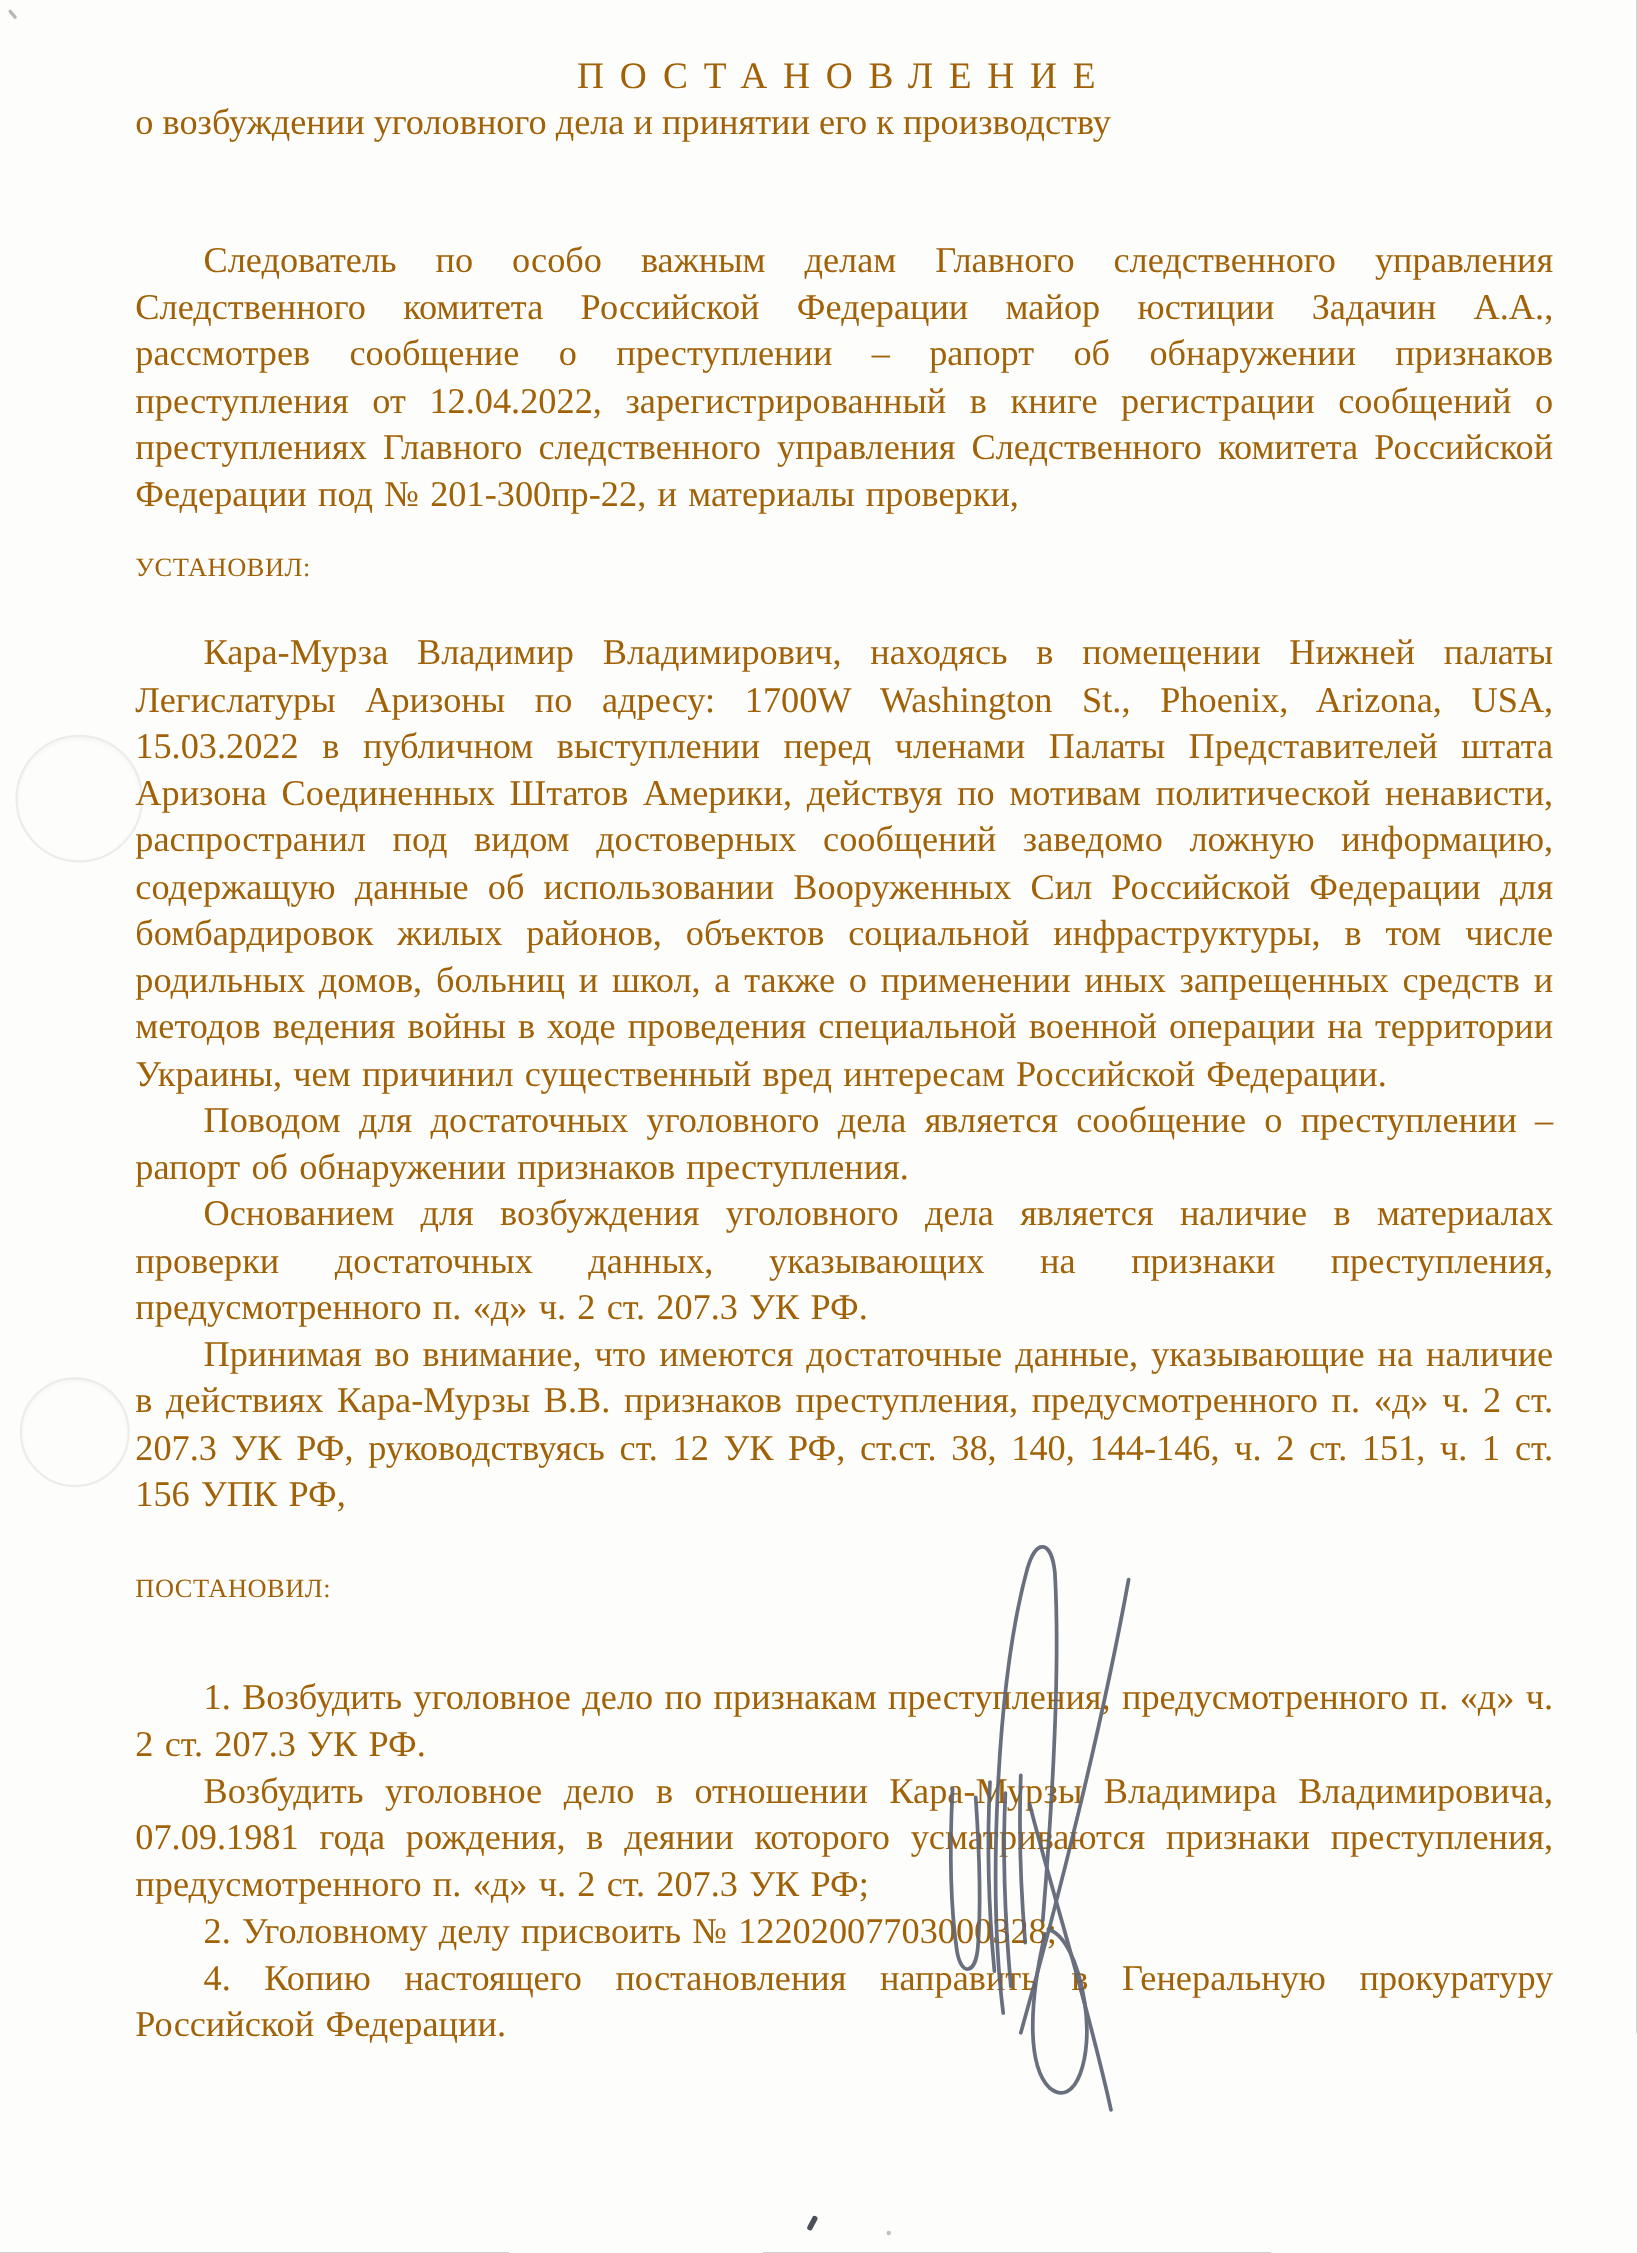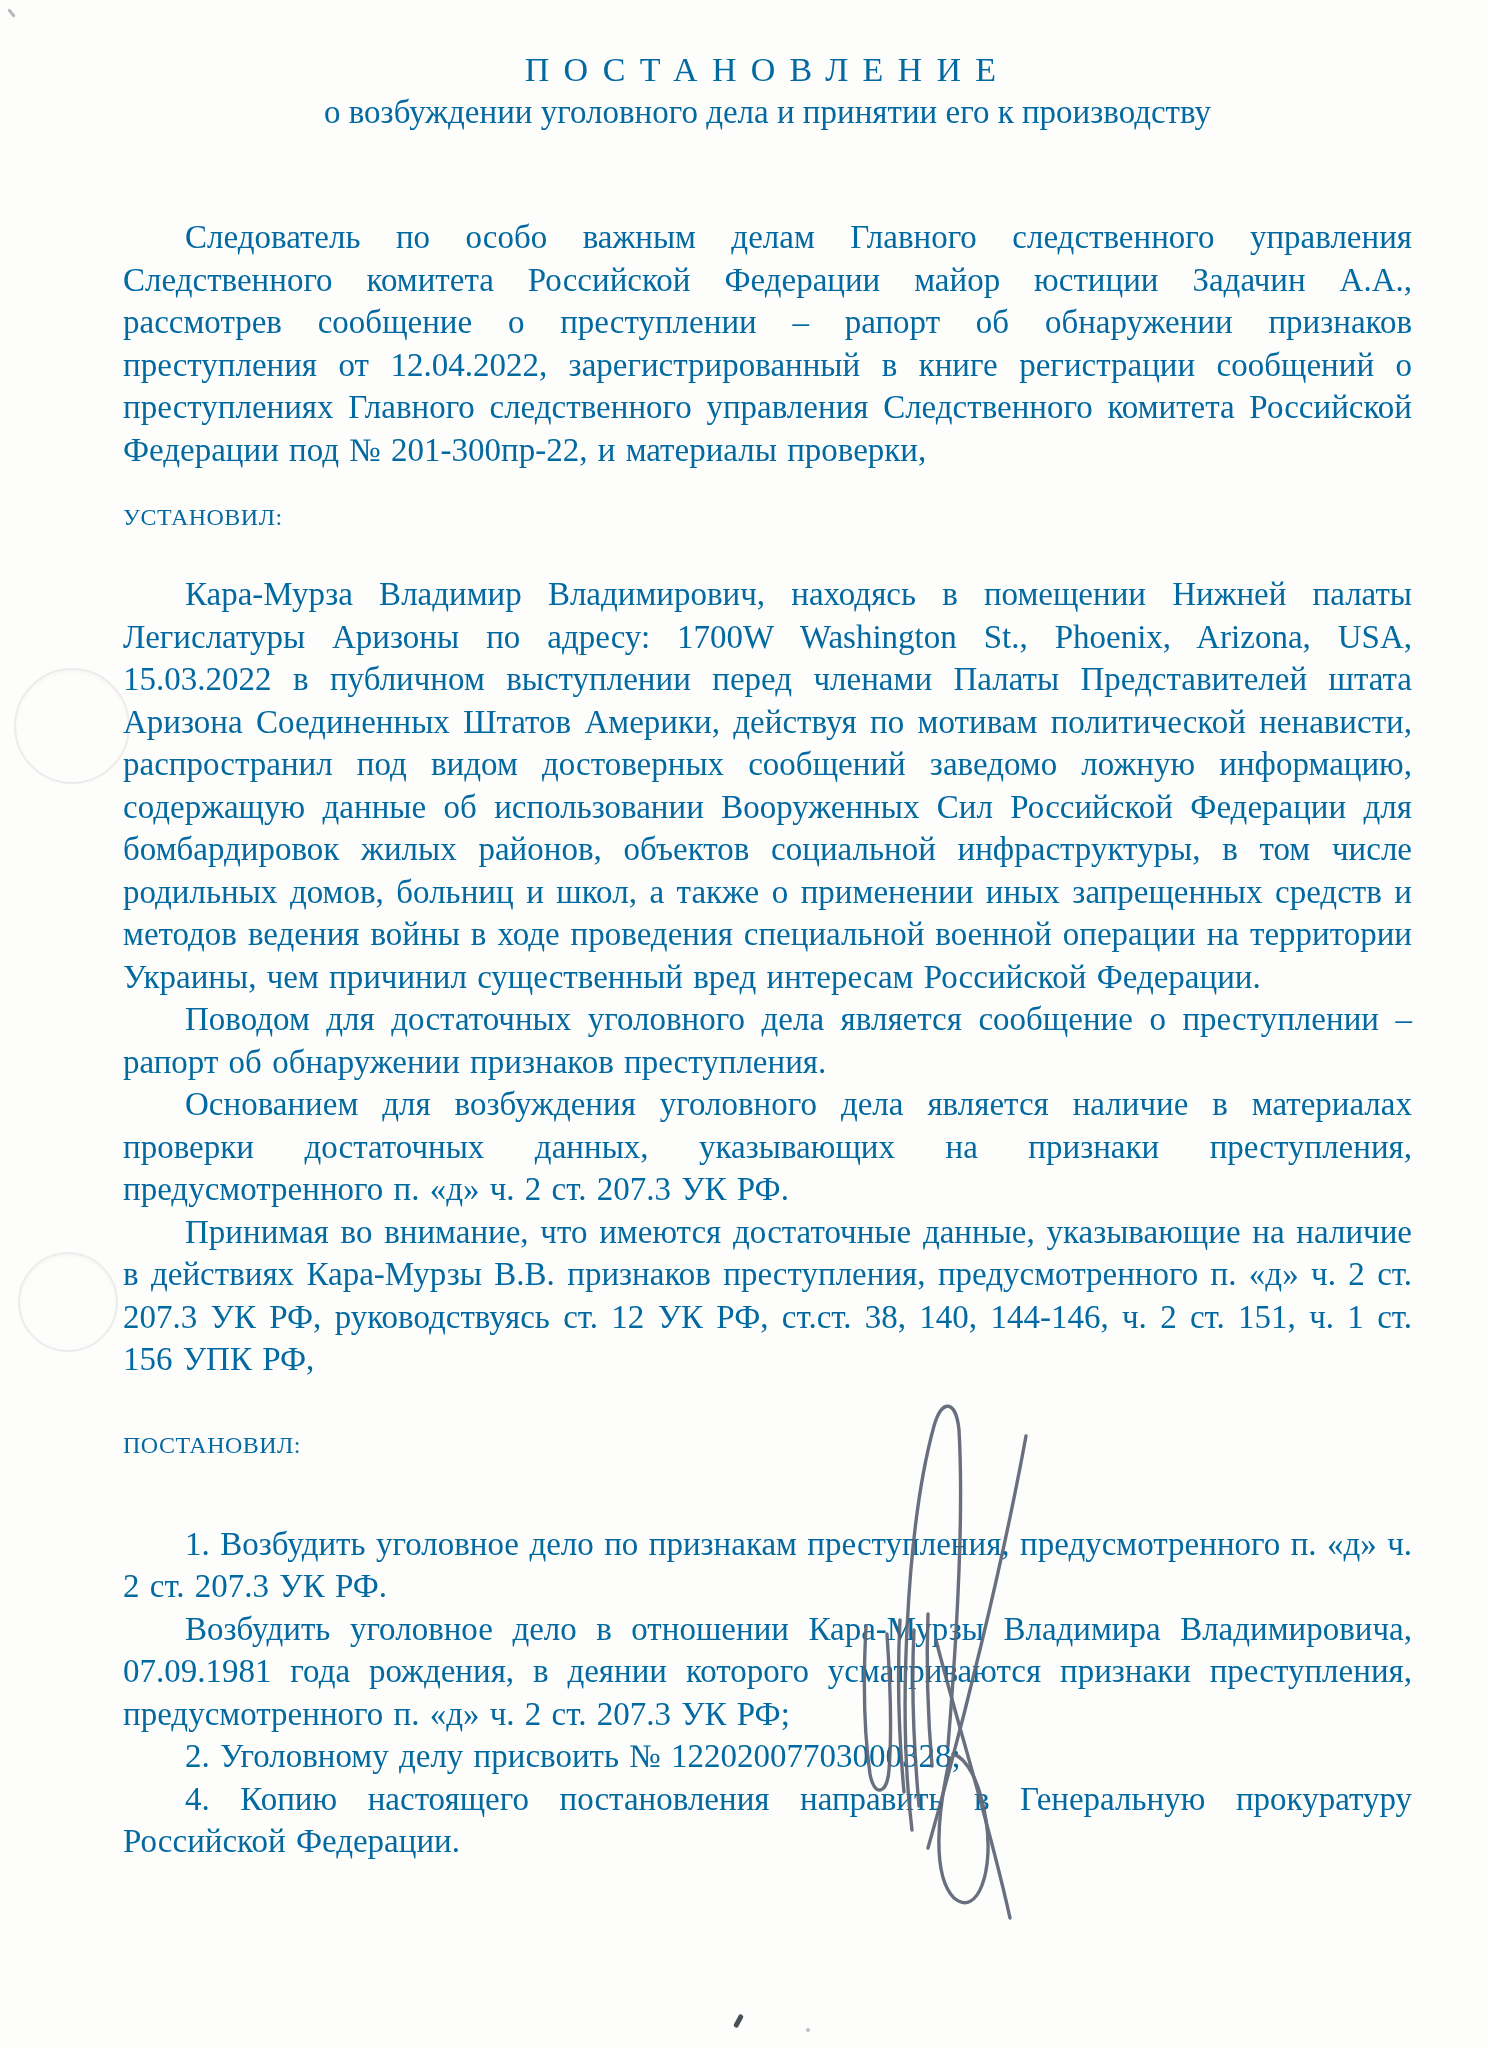--- a/index.html
+++ b/index.html
@@ -3,38 +3,38 @@
 <meta charset="utf-8">
 <style>
   html, body { margin: 0; padding: 0; background: #888; }
   .page {
     position: relative;
     width: 1488px;
     height: 2048px;
     margin: 0 auto;
     background: #fdfdfc;
     font-family: "Liberation Serif", "DejaVu Serif", serif;
-    color: #0369a1;
+    color: #a16207;
     overflow: hidden;
   }
   .content {
     position: absolute;
     left: 123px;
     top: 50px;
     width: 1289px;
   }
   .doc-title {
     text-align: center;
     font-size: 34px;
     letter-spacing: 0.42em;
     line-height: 40px;
     white-space: nowrap;
   }
   .doc-subtitle {
-    text-align: center;
+    text-align: left;
     font-size: 33px;
     line-height: 40px;
     margin-top: 2px;
   }
   .meta-row {
     display: flex;
     justify-content: space-between;
     align-items: flex-start;
     margin-top: 30px;
     font-size: 33px;

